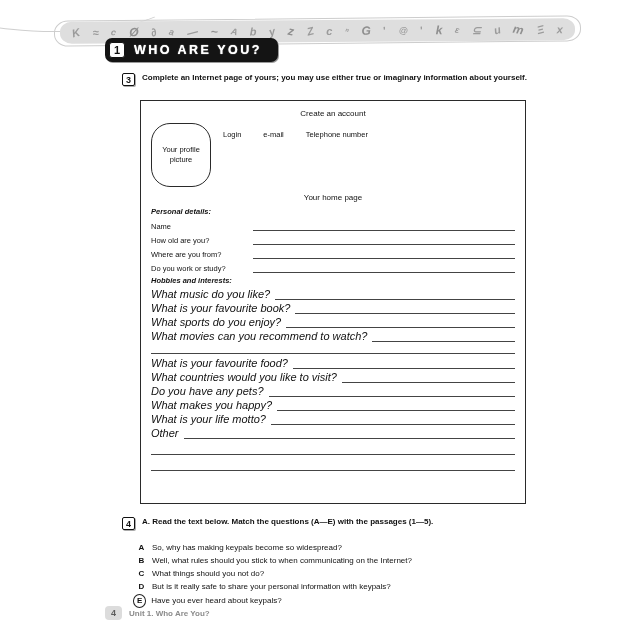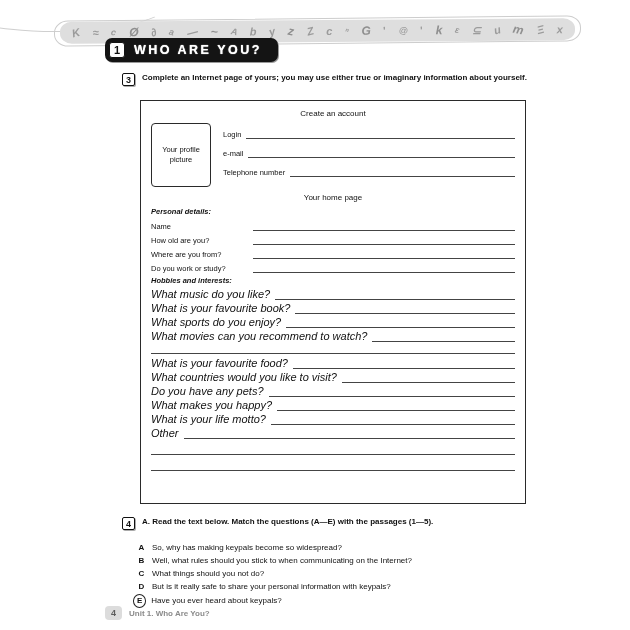--- a/index.html
+++ b/index.html
@@ -32,23 +32,23 @@
   .ex4{top:516px;left:122px;width:460px;flex-direction:column}
   .ex4-head{display:flex;gap:7px}
   .ex-num{flex:0 0 auto;width:13px;height:13px;border:1px solid #111;border-radius:2px;background:#fff;
     display:flex;align-items:center;justify-content:center;font-size:9px;font-weight:bold;box-shadow:1px 1px 0 #aaa;margin-top:1px}
   .ex-text{font-size:8px;font-weight:bold;line-height:1.45;color:#111}
 
   
   .form-box{position:absolute;top:100px;left:140px;width:386px;height:404px;border:1px solid #2a2a2a;background:#fff;padding:8px 10px 6px}
   .form-title{text-align:center;font-weight:normal;font-size:8px;margin-bottom:5px}
   .account-row{display:flex;gap:12px;margin-bottom:6px}
-  .profile-box{flex:0 0 60px;min-height:64px;border:1px solid #2a2a2a;border-radius:4px;font-size:7.5px;text-align:center;
+  .profile-box{flex:0 0 60px;min-height:64px;border:1px solid #2a2a2a;border-radius:19px;font-size:7.5px;text-align:center;
     display:flex;align-items:center;justify-content:center;padding:4px;line-height:1.4}
-  .account-fields{flex:1;display:flex;flex-direction:column;gap:4px;margin-top:1px}
+  .account-fields{flex:1;display:flex;flex-direction:row;gap:17px;margin-top:1px}
   .frow{display:flex;align-items:flex-end;font-size:7.5px;height:15px}
   .flabel{margin-right:5px;white-space:nowrap}
   .fline{flex:1;border-bottom:1px solid #444;height:11px}
   .homepage-title{margin-top:6px}
   .section-heading{font-weight:bold;font-style:italic;font-size:7.5px;margin:3px 0 1px}
   .prow{display:flex;align-items:flex-end;font-size:7.5px;height:14px}
   .plabel{flex:0 0 102px;white-space:nowrap}
   .hrow{display:flex;align-items:flex-end;font-size:11px;height:14px}
   .hlabel{font-style:italic;white-space:nowrap;margin-right:5px}
   .full-line{border-bottom:1px solid #444;height:12px;margin-bottom:1px}

